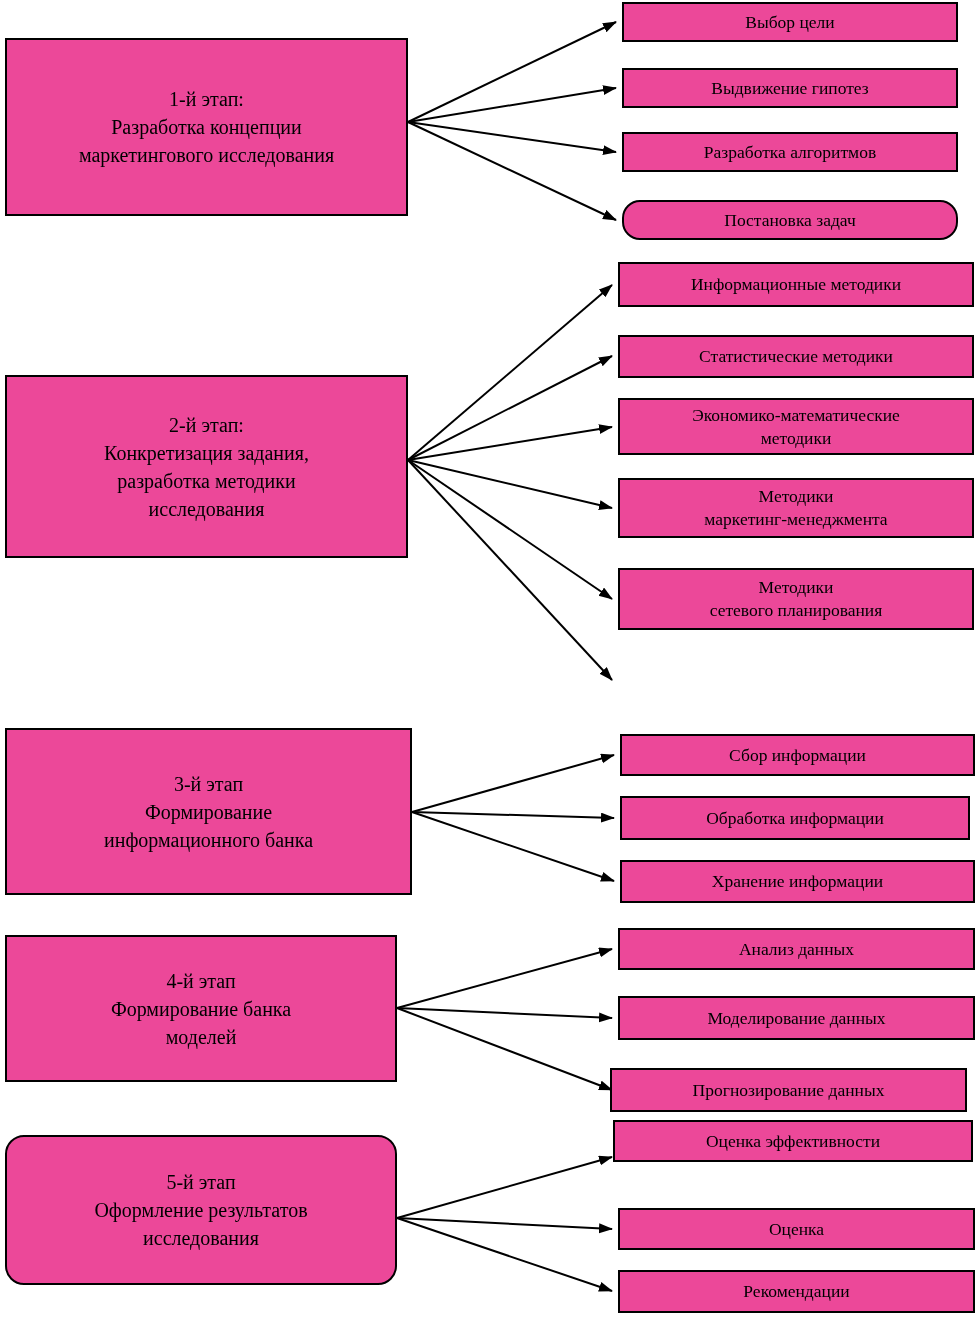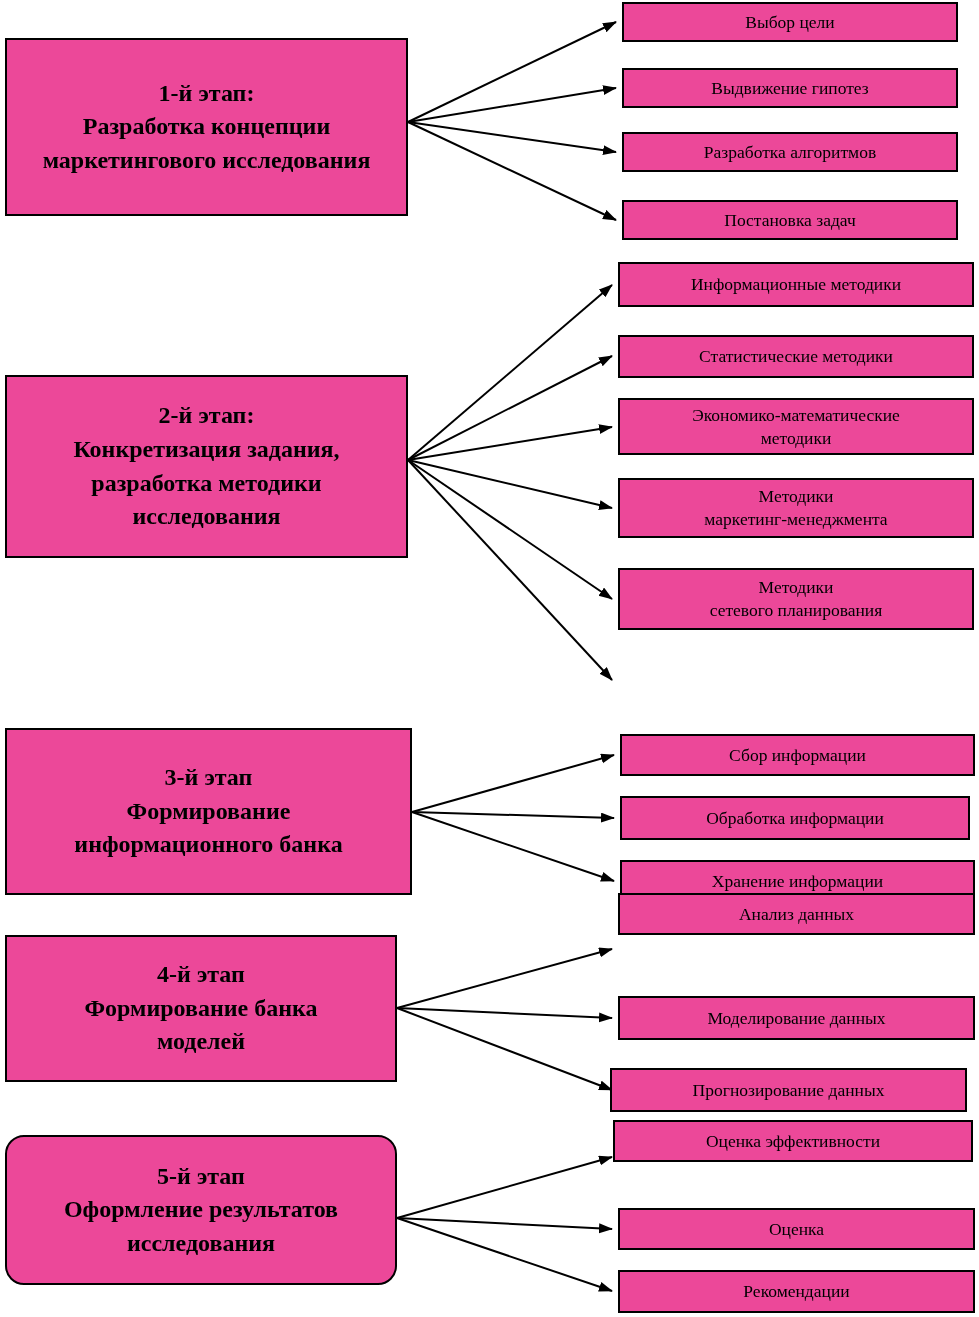--- a/index.html
+++ b/index.html
@@ -37,22 +37,22 @@
     width: 100%;
     text-align: center;
     white-space: pre-line;
     color: #000000;
     padding: 2px 6px;
   }
   .stage-box {
     border-width: 2px;
   }
   .stage-box .txt {
-    font-weight: bold;
-    font-size: 24px;
+    font-weight: normal;
+    font-size: 20px;
     line-height: 1.4;
   }
   .output-box .txt {
     font-size: 17.5px;
     line-height: 1.3;
   }
 </style>
 </head>
 <body>
 
@@ -97,21 +97,21 @@
   </div>
   <div class="box output-box" style="left:622px; top:2px; width:336px; height:40px;">
     <span class="txt">Выбор цели</span>
   </div>
   <div class="box output-box" style="left:622px; top:68px; width:336px; height:40px;">
     <span class="txt">Выдвижение гипотез</span>
   </div>
   <div class="box output-box" style="left:622px; top:132px; width:336px; height:40px;">
     <span class="txt">Разработка алгоритмов</span>
   </div>
-  <div class="box output-box" style="left:622px; top:200px; width:336px; height:40px;">
+  <div class="box output-box" style="left:622px; top:200px; width:336px; height:40px;border-radius:18px;">
     <span class="txt">Постановка задач</span>
   </div>
 
   <div class="box stage-box" style="left:5px; top:375px; width:403px; height:183px;">
     <span class="txt">2-й этап:
 Конкретизация задания,
 разработка методики
 исследования</span>
   </div>
   <div class="box output-box" style="left:618px; top:262px; width:356px; height:45px;">
@@ -146,21 +146,21 @@
   </div>
   <div class="box output-box" style="left:620px; top:860px; width:355px; height:43px;">
     <span class="txt">Хранение информации</span>
   </div>
 
   <div class="box stage-box" style="left:5px; top:935px; width:392px; height:147px;">
     <span class="txt">4-й этап
 Формирование банка
 моделей</span>
   </div>
-  <div class="box output-box" style="left:618px; top:893px; width:357px; height:42px;">
+  <div class="box output-box" style="left:618px; top:928px; width:357px; height:42px;">
     <span class="txt">Анализ данных</span>
   </div>
   <div class="box output-box" style="left:618px; top:996px; width:357px; height:44px;">
     <span class="txt">Моделирование данных</span>
   </div>
   <div class="box output-box" style="left:610px; top:1068px; width:357px; height:44px;">
     <span class="txt">Прогнозирование данных</span>
   </div>
 
   <div class="box stage-box" style="left:5px; top:1135px; width:392px; height:150px;border-radius:19px;">

